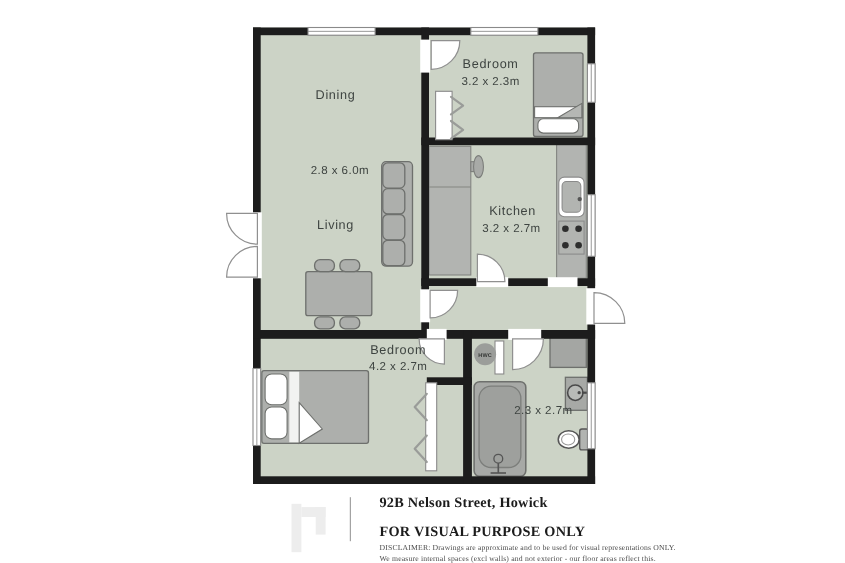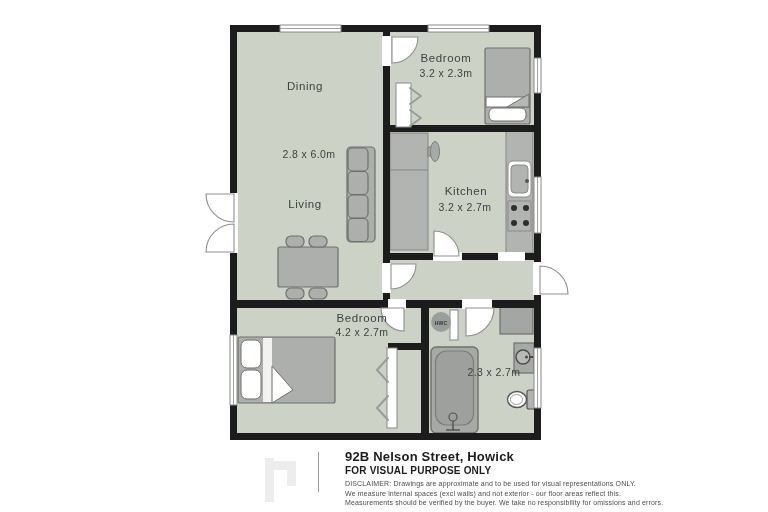--- a/index.html
+++ b/index.html
@@ -12,26 +12,26 @@
   .wall{fill:#1c1c1c;}
   .gap{fill:#ffffff;}
   .win{fill:#ffffff;stroke:#8a8a8a;stroke-width:1;}
   .winline{stroke:#8a8a8a;stroke-width:.8;}
   .door{fill:#ffffff;stroke:#909090;stroke-width:1.1;}
   .furn{fill:#adafac;stroke:#6e706d;stroke-width:1.2;}
   .counter{fill:#b2b4b1;stroke:#838582;stroke-width:1;}
   .slider{fill:#ffffff;stroke:#8a8a8a;stroke-width:1;}
   .chev{fill:none;stroke:#9a9c99;stroke-width:2;stroke-linecap:round;stroke-linejoin:round;}
   #plan-svg{position:absolute;left:190px;top:8px;}
-  #footer{position:absolute;left:0;top:448px;width:768px;height:64px;}
+  #footer{position:absolute;left:0;top:448px;width:768px;height:64px;font-family:Liberation Serif, serif;}
   #footer-logo{position:absolute;left:262px;top:4px;}
   #footer-divider{position:absolute;left:318px;top:4px;width:1px;height:40px;background:#9a9a9a;}
   #footer-text{position:absolute;left:345px;top:2px;width:340px;}
   #footer-title{font-size:13px;font-weight:bold;color:#1c1c1c;letter-spacing:.2px;line-height:13px;}
-  #footer-subtitle{font-size:10px;font-weight:bold;color:#1c1c1c;margin-top:2px;letter-spacing:.2px;}
+  #footer-subtitle{font-size:13px;font-weight:bold;color:#1c1c1c;margin-top:12px;letter-spacing:.2px;}
   .disclaimer-line{font-size:7px;color:#4c4c4c;line-height:9.5px;white-space:nowrap;letter-spacing:.15px;}
   #disclaimer{margin-top:3px;}
 </style>
 </head>
 <body>
 
 <div id="canvas">
 
   <svg id="plan-svg" width="380" height="442" viewBox="190 8 380 442" xmlns="http://www.w3.org/2000/svg">
 

